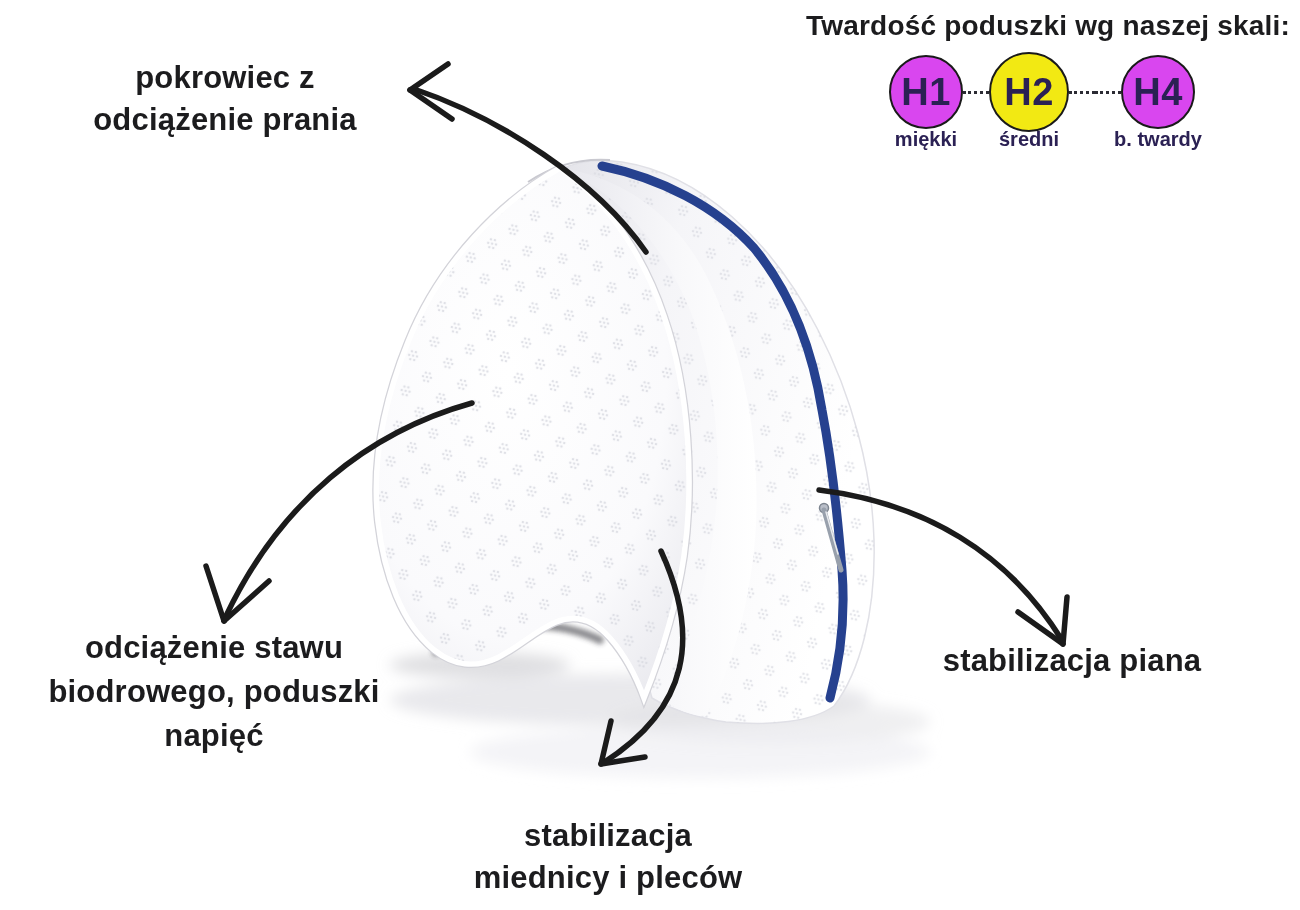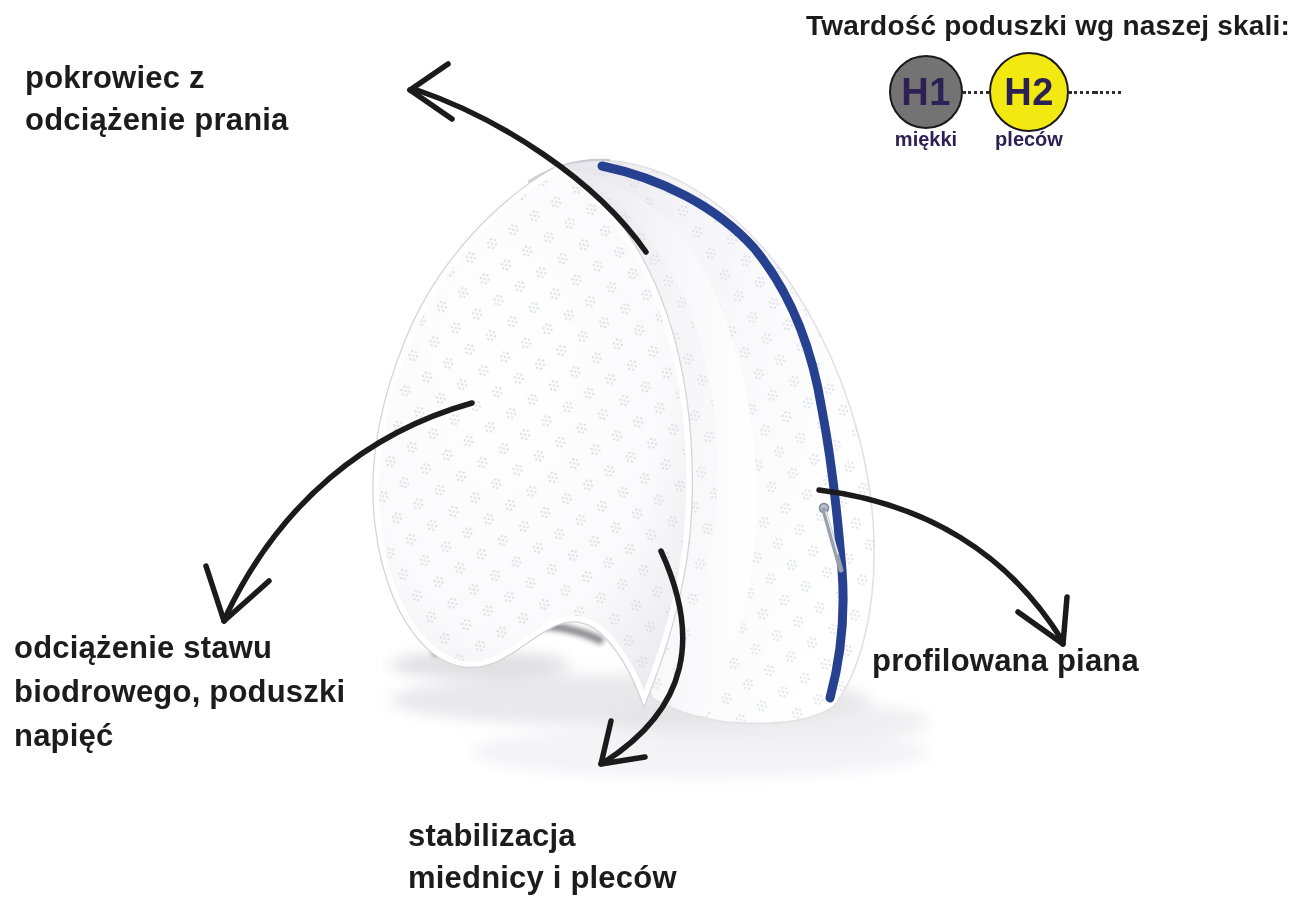--- a/index.html
+++ b/index.html
@@ -6,42 +6,42 @@
   body{
     width:1300px;height:910px;overflow:hidden;position:relative;
     background:#ffffff;
     font-family:"Liberation Sans", sans-serif;
   }
   .canvas{position:absolute;inset:0;}
   .art{position:absolute;left:0;top:0;width:1300px;height:910px;}
 
   
   .annotation{
-    position:absolute;
+    position:absolute;text-align:center;
     font-weight:700;font-size:31px;line-height:42px;
     color:var(--text-dark,#1c1c1e);letter-spacing:.2px;
   }
   .ann-washable{left:25px;top:57px;width:400px;}
   .ann-hip{left:14px;top:626px;width:400px;line-height:44px;}
   .ann-stab{left:408px;top:775px;width:400px;margin-top:40px;}
   .ann-foam{left:872px;top:640px;width:400px;}
 
   
   .scale{position:absolute;left:780px;top:0;width:520px;height:160px;}
   .scale-title{
     position:absolute;left:8px;top:6px;width:100%;text-align:center;
     font-weight:700;font-size:28px;line-height:40px;
     color:var(--text-dark,#1c1c1e);letter-spacing:.2px;
   }
   .scale-row{position:absolute;left:109px;top:52px;display:flex;align-items:flex-start;}
   .scale-item{position:relative;flex:0 0 auto;}
   .hcircle{
     box-sizing:border-box;border-radius:50%;
     border:2px solid var(--circle-border,#1a1a1a);
-    background:#737373;
+    background:#d946ef;
     display:flex;align-items:center;justify-content:center;
     font-weight:700;font-size:38px;color:var(--navy-label,#2b2154);
     letter-spacing:0.5px;
   }
   .size-s{width:74px;height:74px;margin-top:3px;}
   .size-l{width:80px;height:80px;}
   .scale-item.highlighted .hcircle{background:var(--scale-yellow,#f2e913);}
   .hlabel{
     position:absolute;top:76px;left:50%;transform:translateX(-50%);
     white-space:nowrap;font-weight:700;font-size:20px;
@@ -200,38 +200,42 @@
     <div>biodrowego, poduszki</div>
     <div>napięć</div>
   </div>
 
   <div class="annotation ann-stab">
     <div>stabilizacja</div>
     <div>miednicy i pleców</div>
   </div>
 
   <div class="annotation ann-foam">
-    <div>profilowana piana</div>
+    <div>stabilizacja piana</div>
   </div>
 
   <div class="scale">
     <div class="scale-title">Twardość poduszki wg naszej skali:</div>
     <div class="scale-row">
 
       <div class="scale-item">
         <div class="hcircle size-s">H1</div>
         <div class="hlabel">miękki</div>
       </div>
       <div class="scale-dots"></div>
 
       <div class="scale-item highlighted">
         <div class="hcircle size-l">H2</div>
-        <div class="hlabel">pleców</div>
+        <div class="hlabel">średni</div>
       </div>
       <div class="scale-dots"></div>
 
       <div class="scale-dots"></div>
 
+      <div class="scale-item">
+        <div class="hcircle size-s">H4</div>
+        <div class="hlabel">b. twardy</div>
+      </div>
 
     </div>
   </div>
 
 </div>
 
 </body></html>

